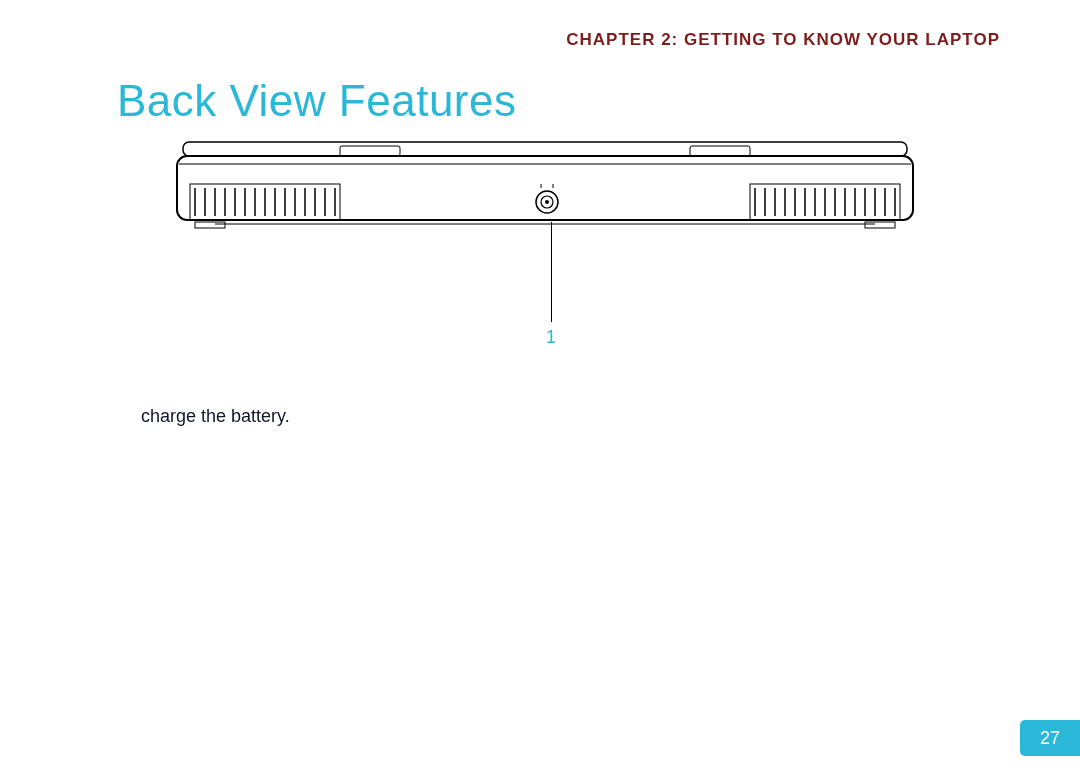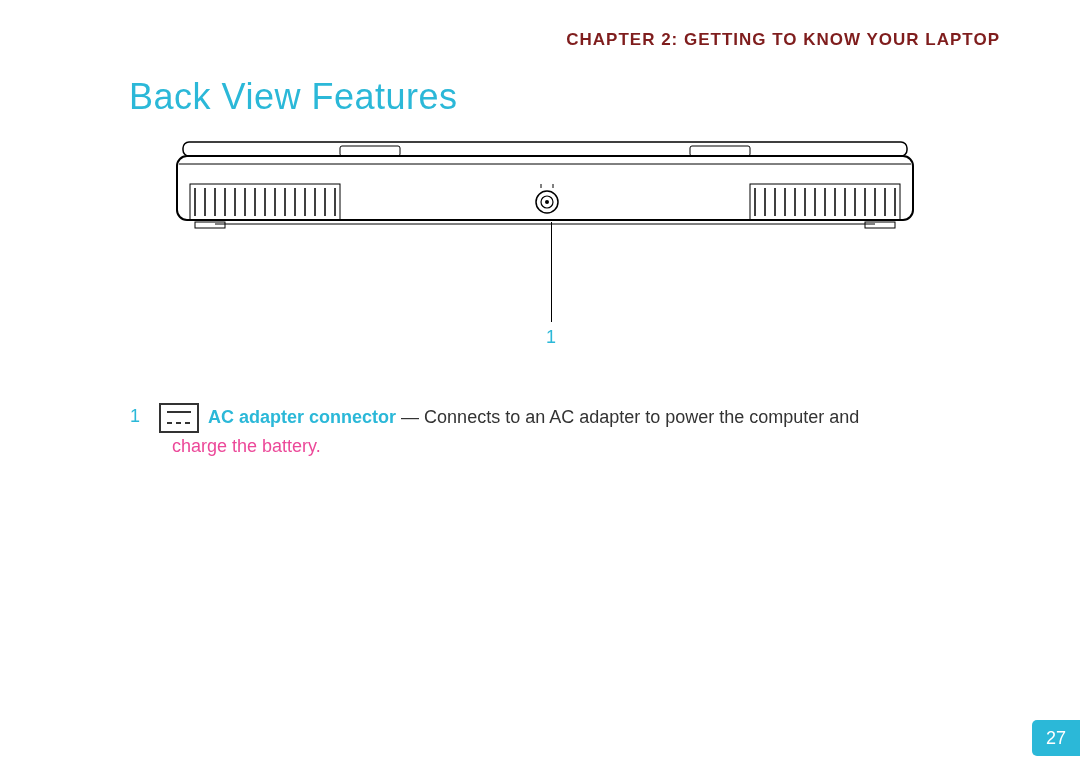--- a/index.html
+++ b/index.html
@@ -17,25 +17,24 @@
       right: 80px;
       font-size: 17px;
       font-weight: 700;
       letter-spacing: 1px;
       color: #7f1d1d;
     }
     .section-title {
       position: absolute;
       top: 76px;
       left: 117px;
-      font-size: 36px;
+      font-size: 44px;
       font-weight: 500;
       color: #2bb8d8;
       letter-spacing: 0.5px;
-      margin-left: 12px;
     }
     .diagram-container {
       position: absolute;
       top: 140px;
       left: 175px;
       width: 740px;
     }
     .label-callout {
       position: absolute;
       top: 222px;
@@ -96,28 +95,28 @@
       background: repeating-linear-gradient(to right, #333 0, #333 5px, transparent 5px, transparent 9px);
     }
     .feature-name {
       color: #2bb8d8;
       font-weight: 600;
     }
     .desc-text {
       color: #333;
     }
     .desc-continuation {
-      margin-left: 42px;
-      color: #ec4899;
+      margin-left: 11px;
+      color: #0f172a;
     }
     .page-tab {
       position: absolute;
       bottom: 10px;
       right: 0;
-      width: 48px;
+      width: 60px;
       height: 36px;
       background: #2bb8d8;
       color: #fff;
       font-size: 18px;
       display: flex;
       align-items: center;
       justify-content: center;
       border-top-left-radius: 5px;
       border-bottom-left-radius: 5px;
     }
@@ -191,21 +190,16 @@
     <rect x="690" y="82" width="30" height="6" fill="none" stroke="#000" stroke-width="1"></rect>
   </svg>
 </div>
 
 <div class="label-callout">
   <div class="callout-line"></div>
   <div class="callout-number">1</div>
 </div>
 
 <div class="description-block">
-  <div>
-    <span class="desc-number">1</span>
-    <span class="icon-box"></span>
-    <span class="feature-name">AC adapter connector</span><span class="desc-text"> — </span><span class="desc-text">Connects to an AC adapter to power the computer and</span>
-  </div>
   <div class="desc-continuation">charge the battery.</div>
 </div>
 
 <div class="page-tab">27</div>
 
 </body></html>

